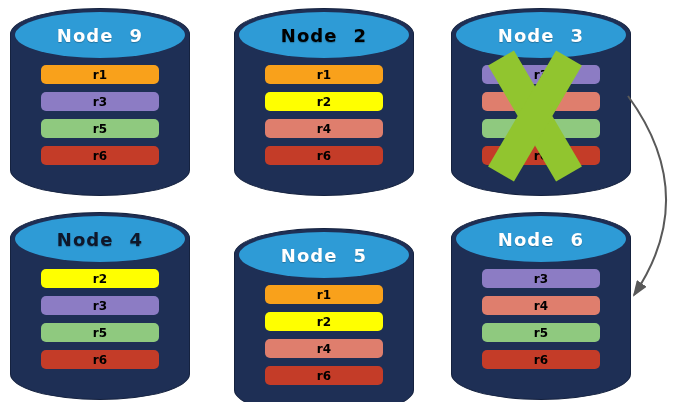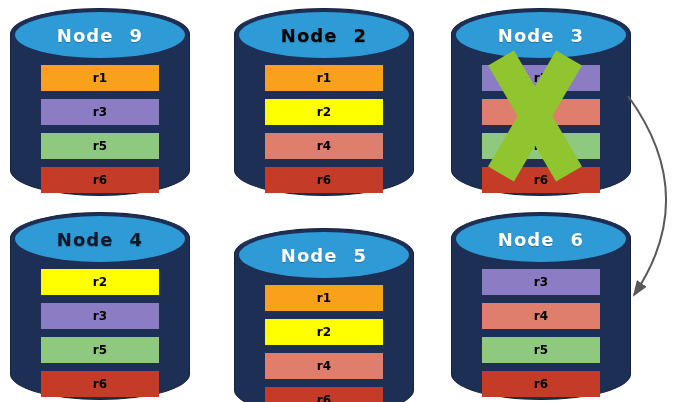--- a/index.html
+++ b/index.html
@@ -15,21 +15,21 @@
   .cap{
     position:absolute;top:4px;left:5px;width:170px;height:46px;border-radius:50%;
     background:var(--cap,#2E9BD6);display:flex;align-items:center;justify-content:center;
   }
   .title{
     color:#ffffff;font-weight:700;font-size:18px;letter-spacing:1px;word-spacing:9px;
     text-shadow:0 1px 1px rgba(0,0,0,0.25);
   }
   .bars{position:absolute;left:31px;top:57px;width:118px;}
   .bar{
-    height:26px;border-radius:0;margin-bottom:8px;
+    height:19px;border-radius:5px;margin-bottom:8px;
     display:flex;align-items:center;justify-content:center;
   }
   .bar span{font-size:12px;font-weight:700;color:#000000;line-height:1;}
   .overlay{position:absolute;left:0;top:0;pointer-events:none;}
 </style>
 </head>
 <body>
 
 <div class="stage" style="--body: #1E2F55; --cap: #2E9BD6;">
 

